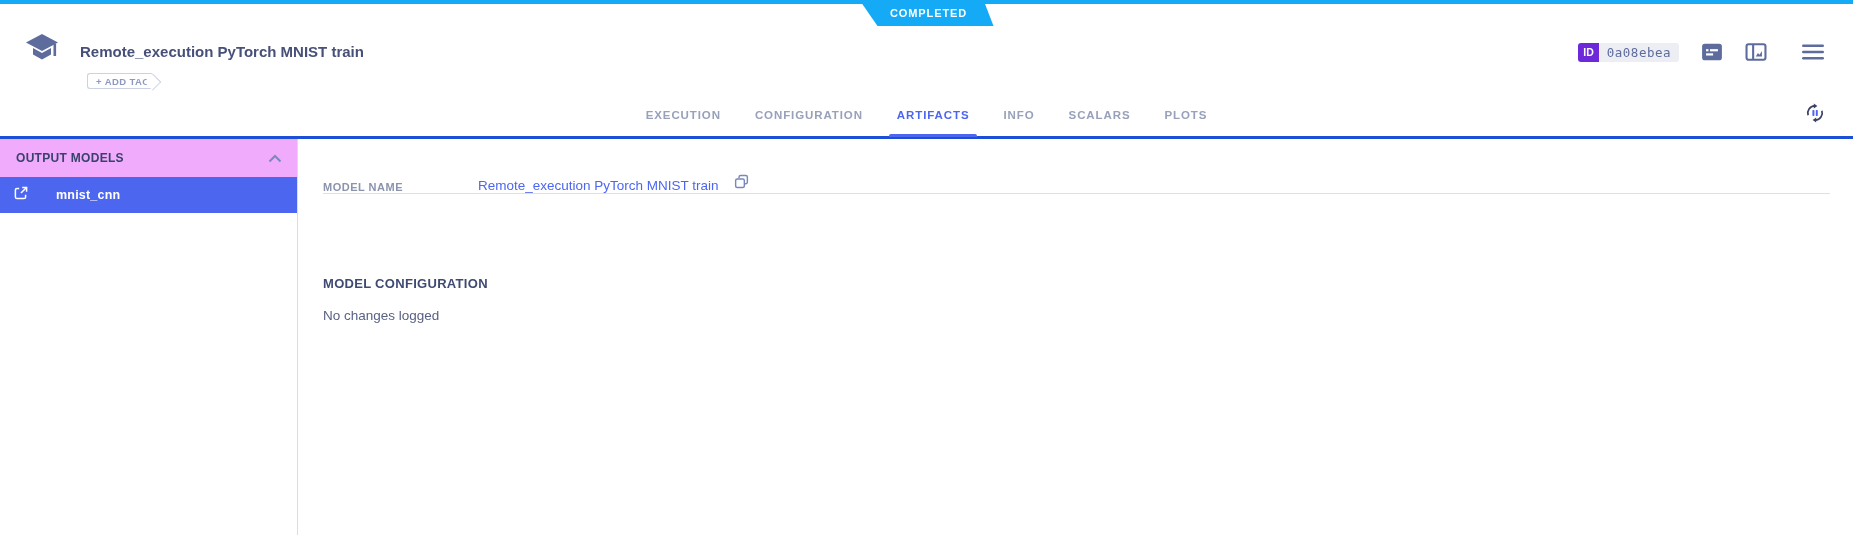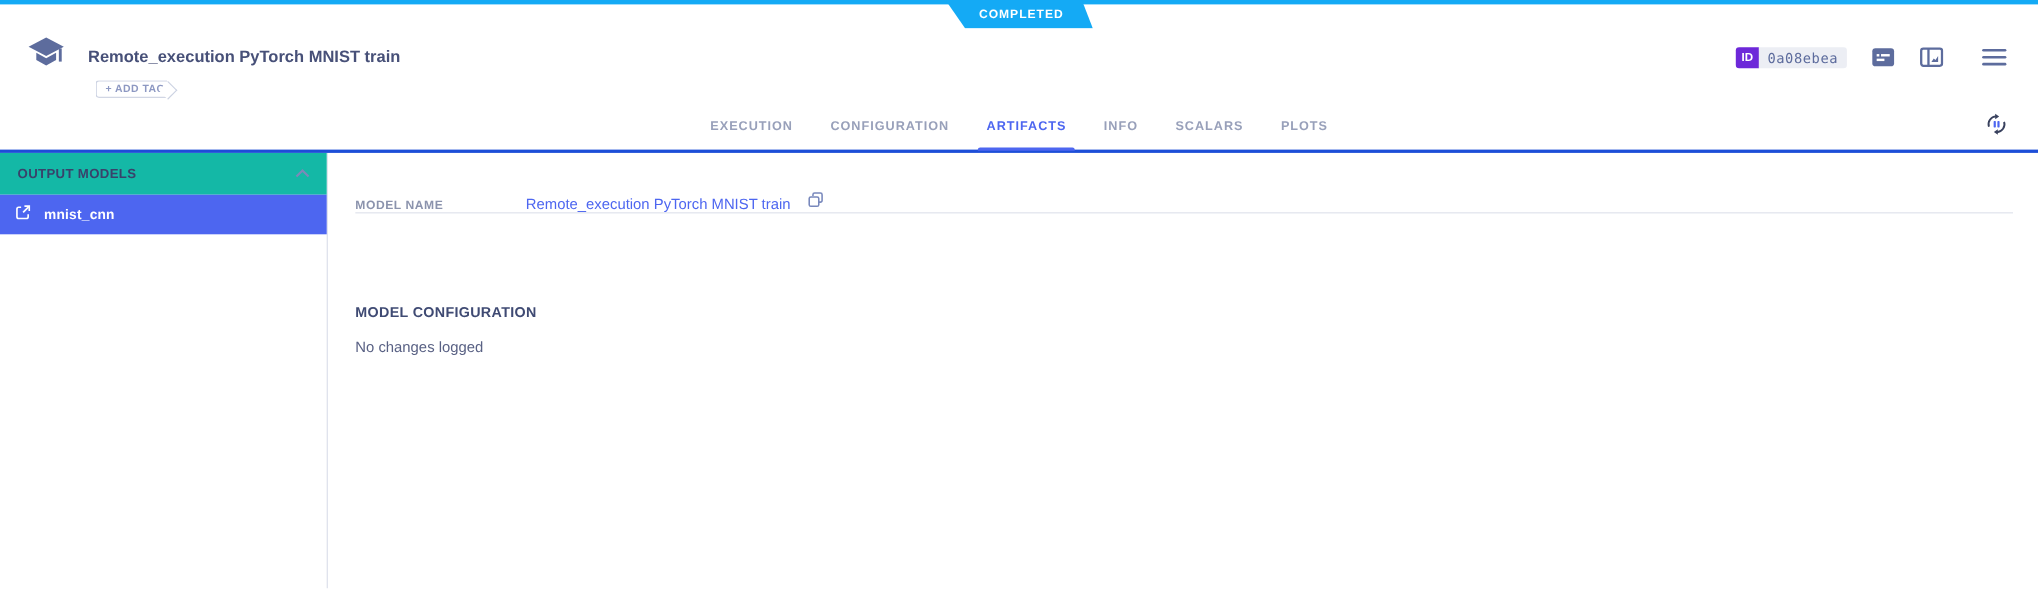--- a/index.html
+++ b/index.html
@@ -41,25 +41,25 @@
   .tab { height:100%; display:flex; align-items:center; padding:4px 17px 0 17px; position:relative;
     font-size:11.5px; font-weight:bold; letter-spacing:.9px; color:#98a0ba; cursor:pointer; white-space:nowrap; }
   .tab.active { color:#4d66f0; }
   .tab.active::after { content:''; position:absolute; left:9px; right:9px; bottom:-1px; height:3px;
     background:#4d66f0; border-radius:2px 2px 0 0; }
   .autorefresh { position:absolute; right:26px; top:12px; width:24px; height:24px; cursor:pointer; }
 
   
   .body-row { display:flex; height:396px; }
   .sidebar { width:298px; border-right:1px solid #d9dce9; background:#fff; }
-  .sidebar-header { height:38px; background:#14b8a6; display:flex; align-items:center;
+  .sidebar-header { height:38px; background:#f0abfc; display:flex; align-items:center;
     justify-content:space-between; padding:0 15px 0 16px; cursor:pointer; }
   .sidebar-header .sh-title { font-size:12px; font-weight:bold; color:#39426b; letter-spacing:.3px; }
   .model-item { height:36px; background:#4d66f0; display:flex; align-items:center;
-    padding-left:13px; cursor:pointer; }
+    padding-left:13px; cursor:pointer;gap:16px; }
   .model-item .mi-label { color:#fff; font-size:12.5px; font-weight:bold; margin-left:11px; letter-spacing:.2px; }
 
   .content { flex:1; padding:0 23px 0 25px; }
   .model-name-row { display:flex; align-items:flex-end; margin-top:34px; padding-bottom:0;
     border-bottom:1px solid #dde0ea; }
   .field-label { width:155px; font-size:11px; font-weight:bold; letter-spacing:.5px; color:#8b93ad; }
   .model-link { font-size:13.5px; color:#4d66f0; text-decoration:none; cursor:pointer; }
   .copy-btn { margin-left:14px; display:flex; align-items:center; cursor:pointer; background:none; border:none; padding:0; }
 
   .config-section { margin-top:82px; }

